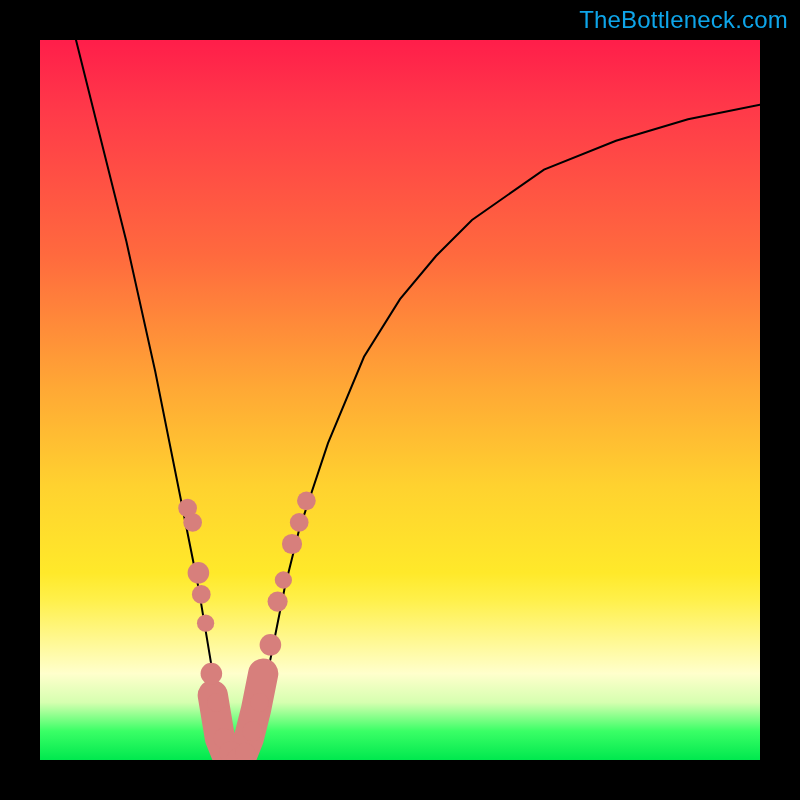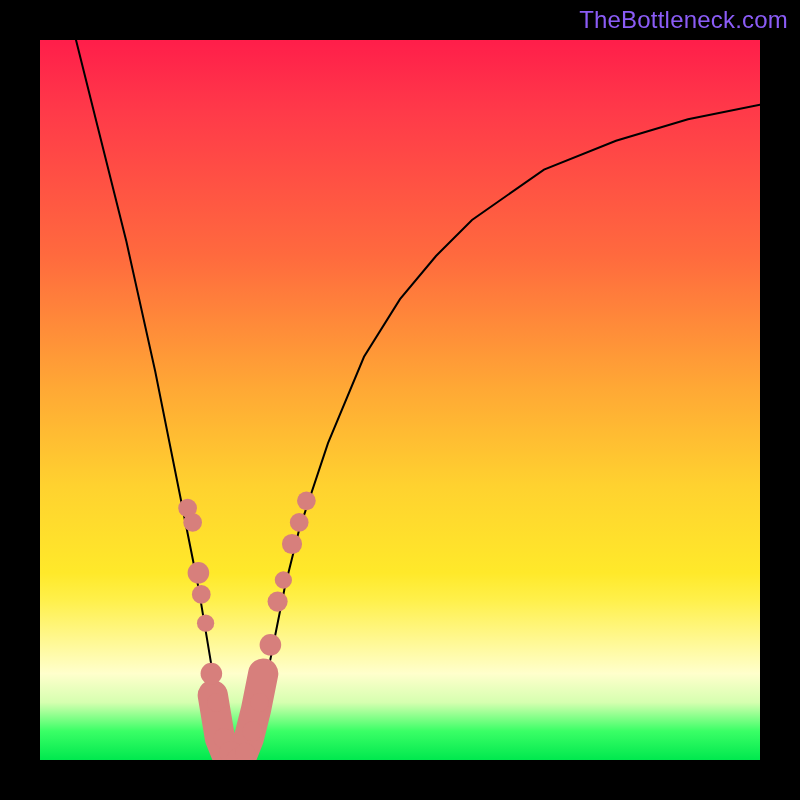--- a/index.html
+++ b/index.html
@@ -37,21 +37,21 @@
         #ffffcc 88%,
         #d6ffb0 92%,
         #3aff66 96%,
         #00e84e 100%
       );
   }
   .watermark {
     position: absolute;
     top: 6px;
     right: 12px;
-    color: #8b5cf6;
+    color: #0ea5e9;
     font-size: 24px;
     font-weight: 400;
     letter-spacing: 0.2px;
     user-select: none;
   }
   svg.overlay {
     position: absolute;
     left: 0;
     top: 0;
     width: 720px;

